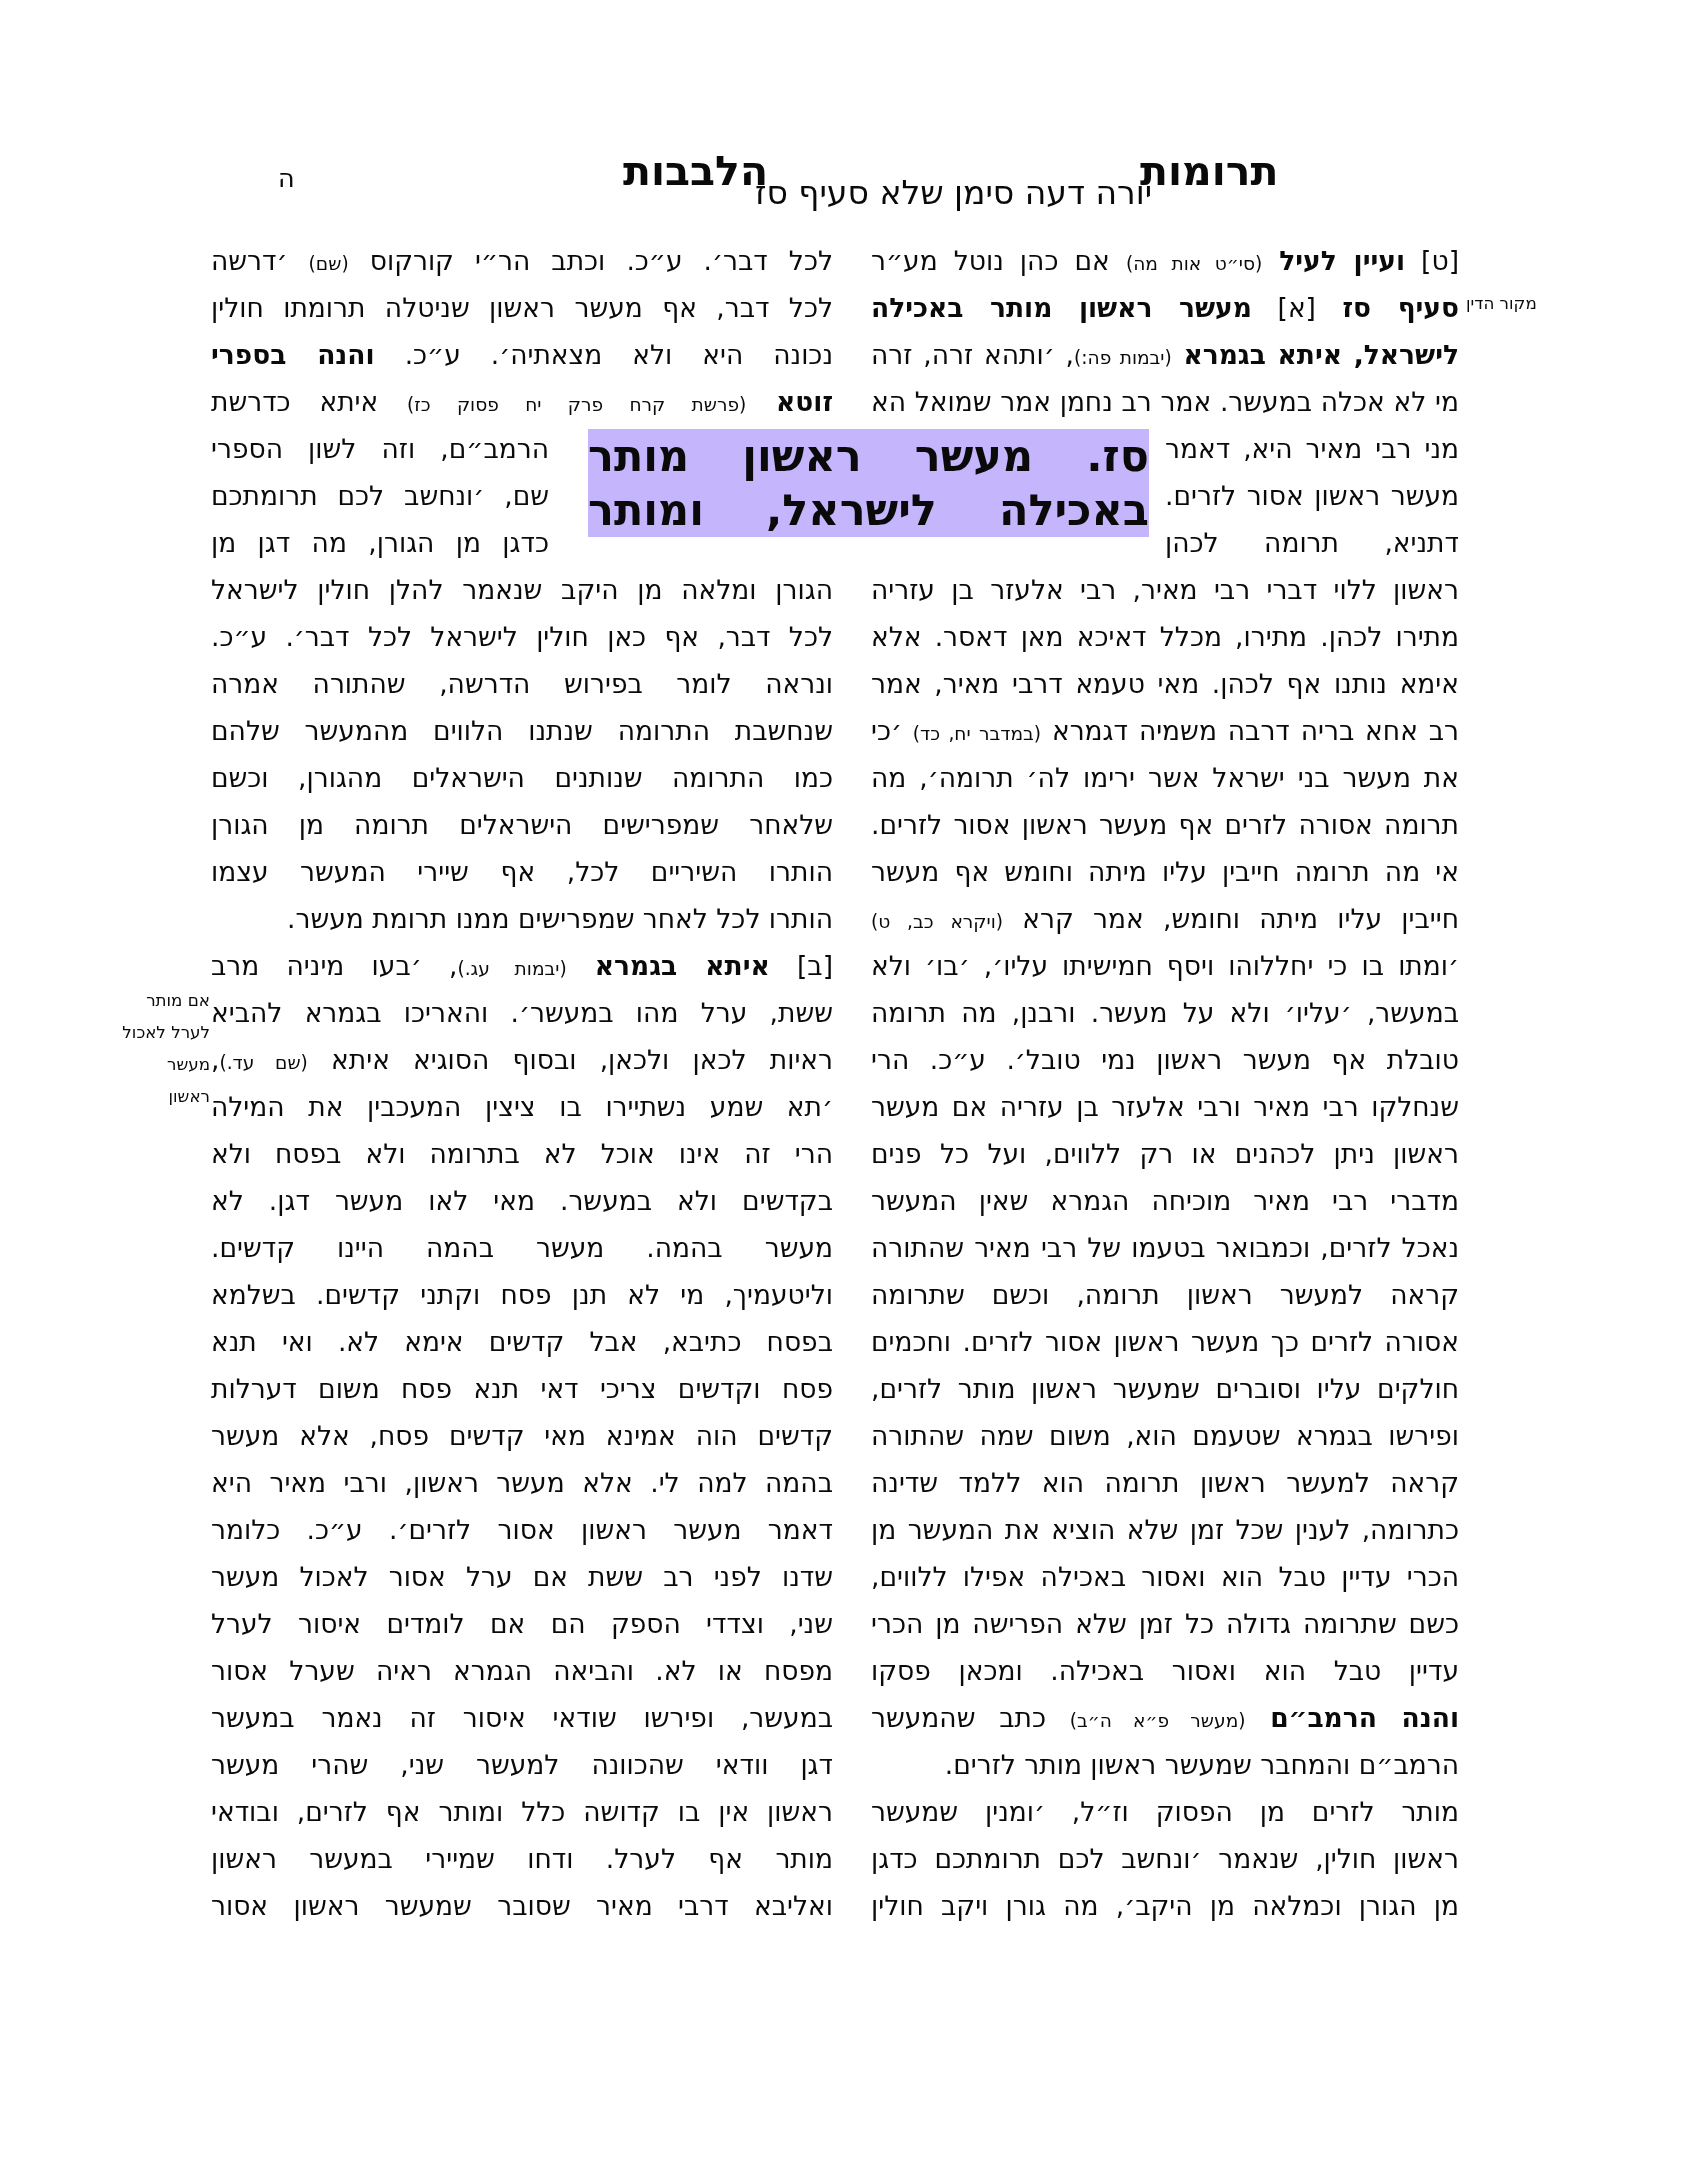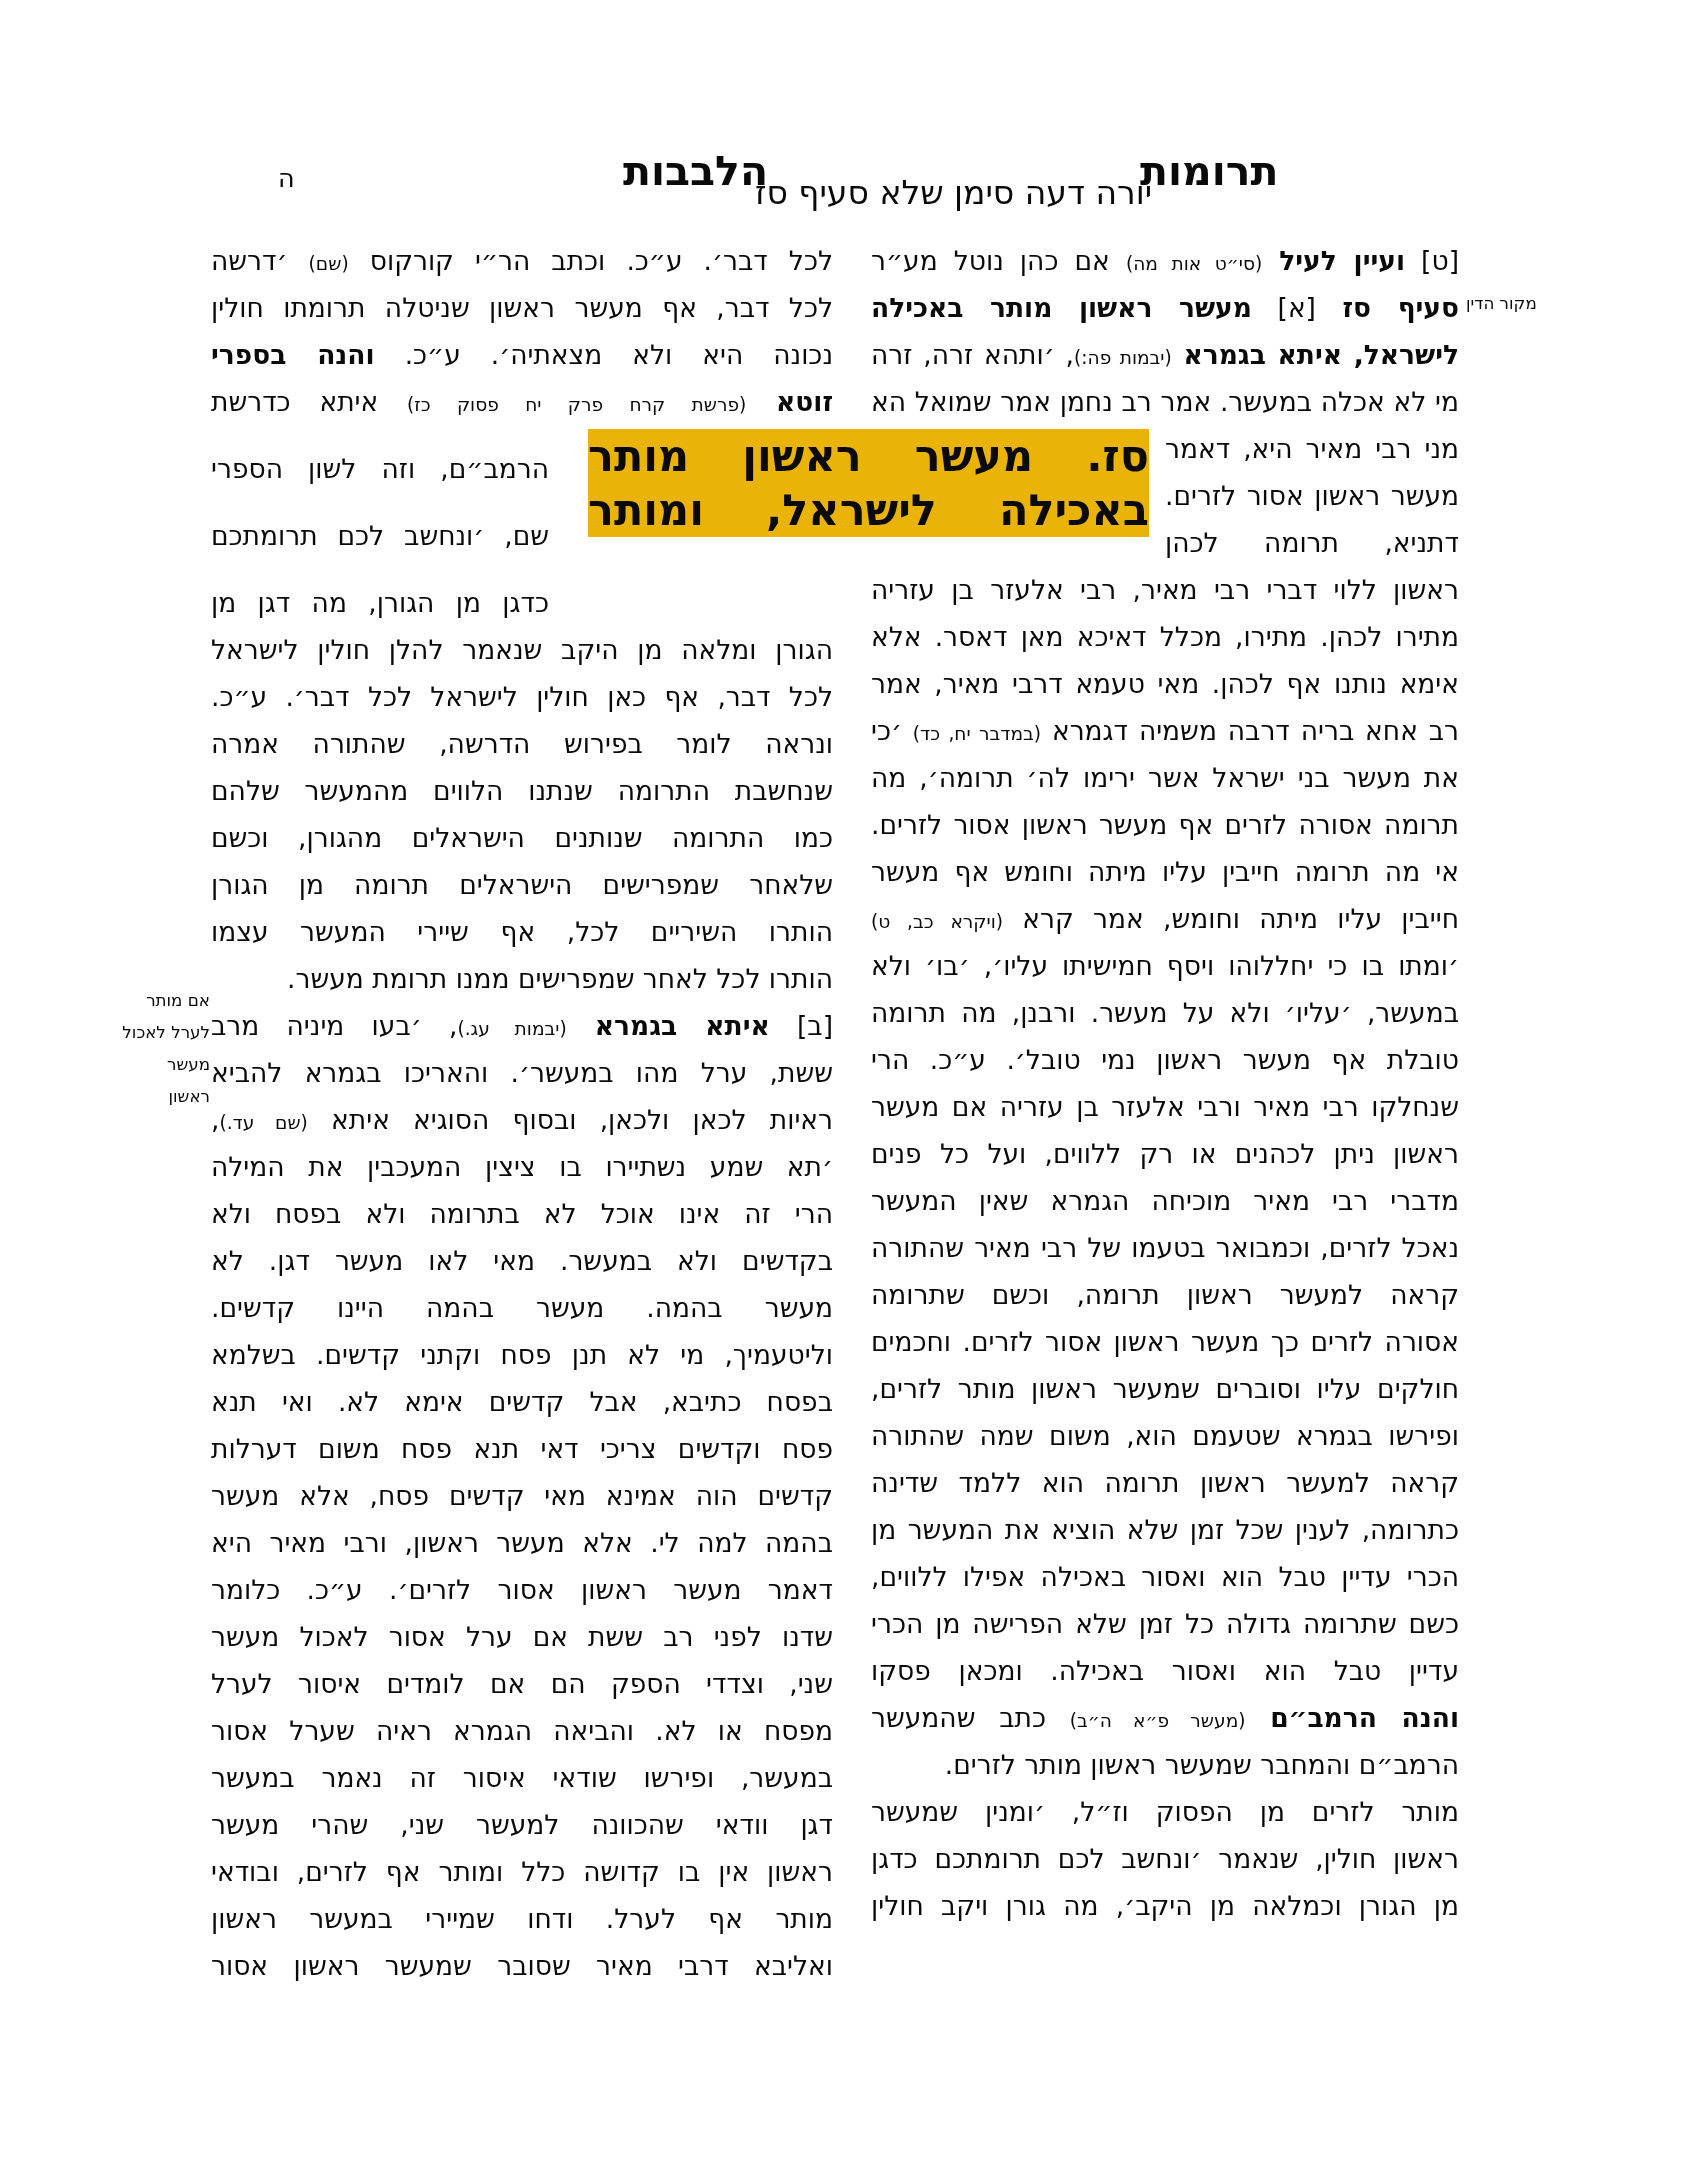--- a/index.html
+++ b/index.html
@@ -23,27 +23,27 @@
   }
   .col{font-size:26.5px;}
   .col-right{width:588px;}
   .col-left{width:622px;}
   .line{
     height:47px;line-height:47px;overflow:hidden;
     text-align:justify;text-align-last:justify;
   }
   .line.end{text-align-last:right;}
   .col-right .line.narrow{width:294px;}
-  .col-left .line.narrow{width:338px;margin-right:auto;margin-top:20px;}
+  .col-left .line.narrow{width:338px;margin-right:auto;}
   .b{font-weight:bold;}
   .s{font-size:18.6px;}
   
   .inset{
     position:absolute;left:588px;top:429px;width:561px;
-    direction:rtl;font-weight:bold;font-size:43px;background:#eab308;
+    direction:rtl;font-weight:bold;font-size:43px;background:#c4b5fd;
   }
   .inset .iline{line-height:54px;text-align:justify;text-align-last:justify;height:54px;overflow:hidden;}
 </style>
 </head>
 <body>
 
 <div class="hdr-item hdr-masechet">תרומות</div>
 <div class="hdr-item hdr-center">יורה דעה סימן שלא סעיף סז</div>
 <div class="hdr-item hdr-sefer">הלבבות</div>
 <div class="hdr-item hdr-page">ה</div>

